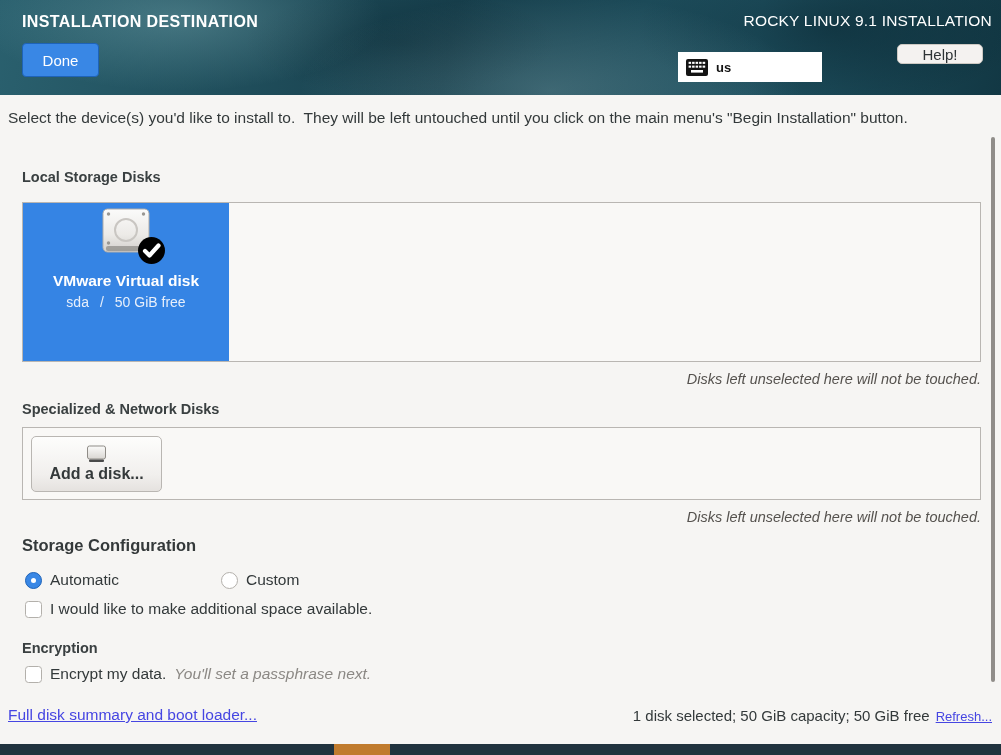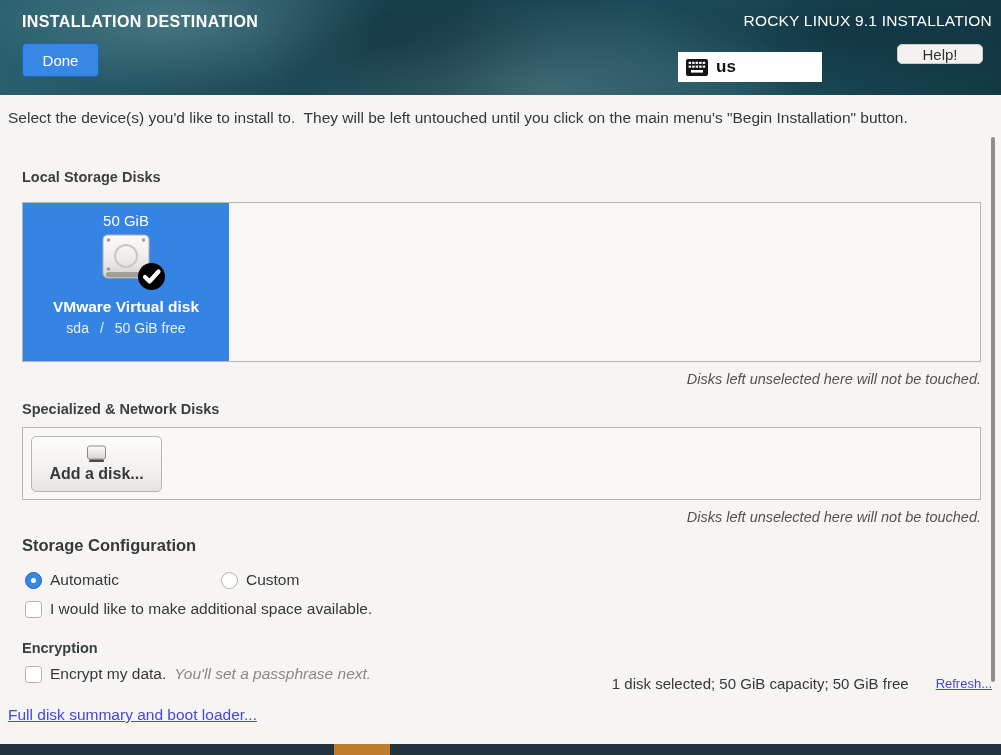--- a/index.html
+++ b/index.html
@@ -33,21 +33,21 @@
   }
   .product-title{
     position:absolute;top:12px;right:9px;
     color:#ffffff;font-size:15.5px;font-weight:normal;letter-spacing:.2px;
   }
   .kbd-box{
     position:absolute;left:678px;top:52px;width:144px;height:30px;
     background:#ffffff;display:flex;align-items:center;gap:8px;
     padding-left:8px;box-sizing:border-box;cursor:pointer;
   }
-  .kbd-label{font-weight:bold;font-size:17px;color:#141414;}
+  .kbd-label{font-weight:bold;font-size:13px;color:#141414;}
   .help-btn{
     position:absolute;left:897px;top:44px;width:86px;height:20px;
     background:#f4f2f0;border:1px solid #cdc9c3;border-radius:5px;
     color:#2e3436;font-size:15px;font-family:inherit;
     display:flex;align-items:center;justify-content:center;
     box-sizing:border-box;cursor:pointer;
   }
   
   .instructions{
     position:absolute;left:8px;top:91px;width:952px;z-index:1;
@@ -96,21 +96,21 @@
     width:17px;height:17px;border:1px solid #b3b0ab;border-radius:3.5px;
     background:#ffffff;box-sizing:border-box;flex:none;
   }
   .hint{font-style:italic;color:#8b8884;}
   
   .footer-link{
     position:absolute;left:8px;top:706px;font-size:15.5px;
     color:#4646e2;text-decoration:underline;cursor:pointer;
   }
   .footer-right{
-    position:absolute;right:9px;top:675px;display:flex;gap:27px;align-items:center;
+    position:absolute;right:9px;top:707px;display:flex;gap:6px;align-items:flex-end;
     font-size:15px;color:#33393a;
   }
   .refresh-link{color:#4646e2;text-decoration:underline;cursor:pointer;font-size:13px;}
   .bottom-bar{position:absolute;left:0;top:744px;width:1001px;height:11px;background:#20333e;}
   .bottom-accent{position:absolute;left:334px;top:0;width:56px;height:11px;background:#c07b2d;}
   .scrollbar-thumb{
     position:absolute;left:991px;top:137px;width:4px;height:545px;
     background:#908d89;border-radius:2px;cursor:pointer;
   }
 </style>
@@ -143,21 +143,20 @@
       </svg>
     </span>
     <span class="kbd-label">us</span>
   </div>
   <button class="help-btn">Help!</button>
 </div>
 
 <div class="h-small" style="top:169px;">Local Storage Disks</div>
 <div class="panel panel1">
   <div class="disk-tile">
-    <div class="tile-size">50 GiB</div>
     <div class="tile-icon-wrap">
       <span style="display:block;">
         <svg width="50" height="48" viewBox="0 0 50 48">
           <defs>
             <linearGradient id="diskface" x1="0" y1="0" x2="0" y2="1">
               <stop offset="0" stop-color="#fbfbfa"></stop>
               <stop offset="0.6" stop-color="#eceae7"></stop>
               <stop offset="1" stop-color="#d2cfcb"></stop>
             </linearGradient>
           </defs>

